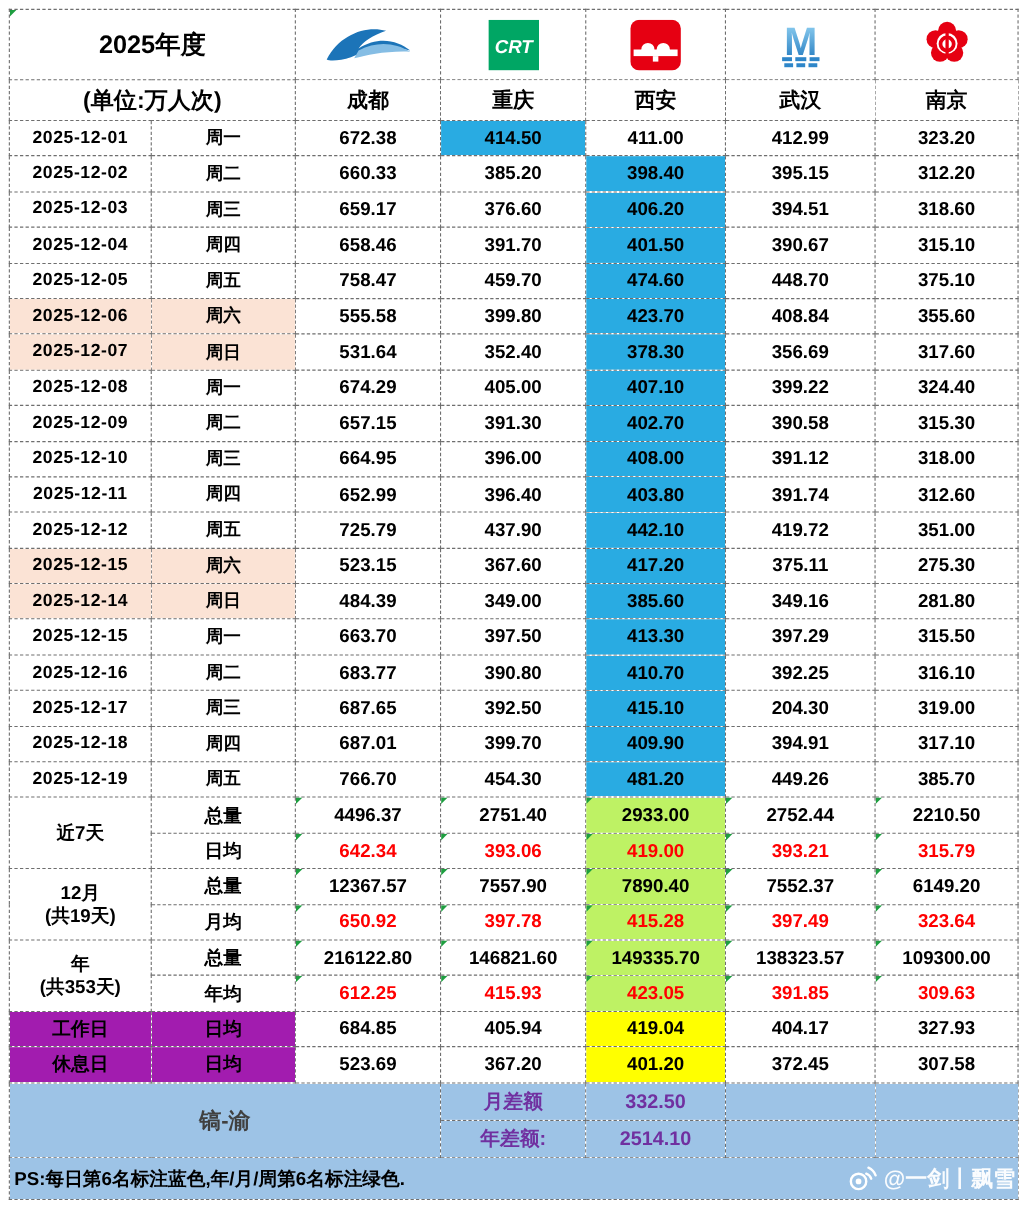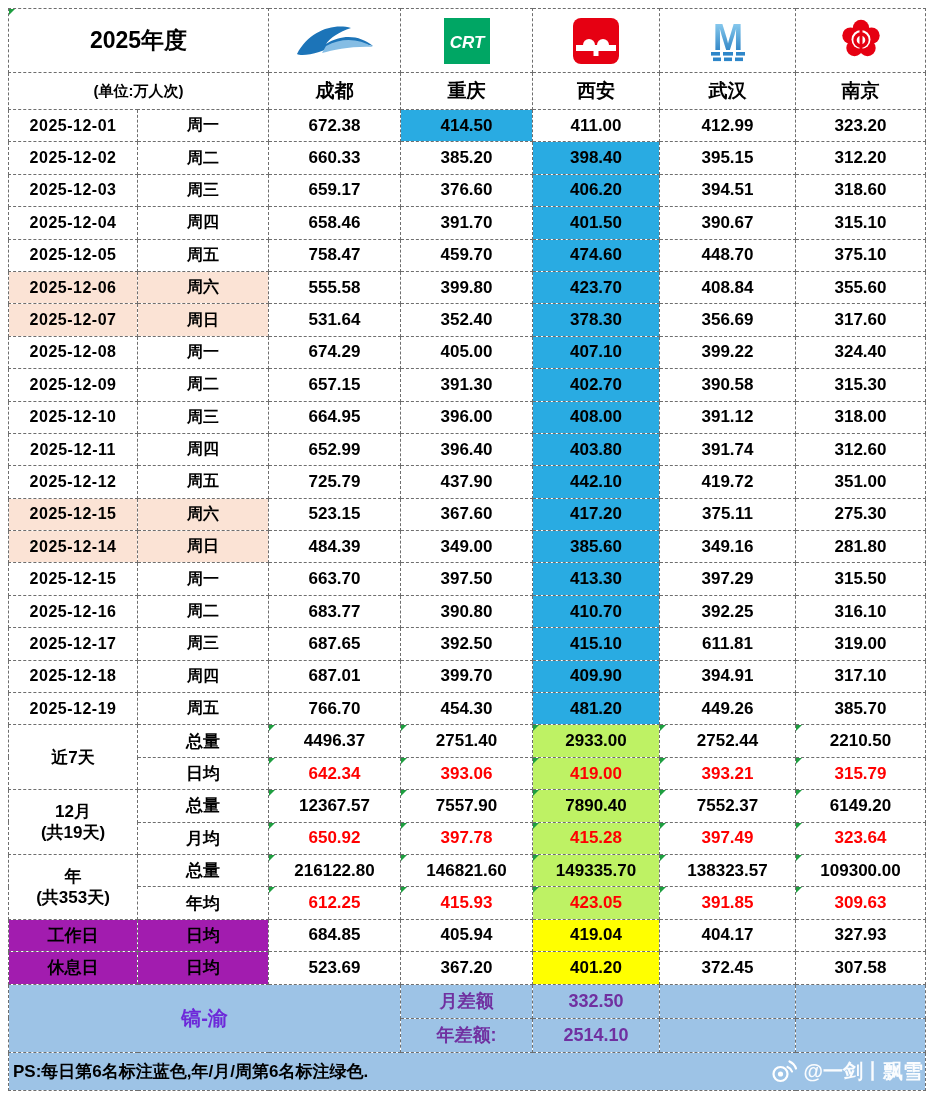--- a/index.html
+++ b/index.html
@@ -14,42 +14,42 @@
     padding:0; position:relative; overflow:hidden;
   }
   tr.logo-row   { height:64px; }
   tr.city-row   { height:37px; }
   tr.daily-row  { height:32.4px; }
   tr.summary-row{ height:32.4px; }
   tr.footer-row { height:34px; }
   tr.ps-row     { height:38px; }
 
   .year-cell  { font-size:23px; }
-  .unit-cell  { font-size:15px; }
+  .unit-cell  { font-size:21px; }
   th.city     { font-size:19px; background:#fff; }
   td.date     { font-size:16px; letter-spacing:.5px; }
   td.weekday  { font-size:16px; }
   td.num      { font-size:17px; }
   td.metric   { font-size:17px; }
   td.group    { font-size:17px; white-space:pre-line; line-height:1.25; }
 
   .hl-blue   { background:#29ABE2; }
   .hl-green  { background:#bef264;margin-top:48px; }
   .hl-yellow { background:#FFFF00; }
   .red       { color:#FF0000; }
   tr.weekend td.date, tr.weekend td.weekday { background:#FBE3D5; }
   .label-bg  { background:#a21caf; }
 
   .fx::before {
     content:""; position:absolute; left:0; top:0;
     border-top:6px solid #1E9E40; border-right:6px solid transparent;
   }
 
   td.footer-cell { background:#9DC3E6; color:#7030A0; font-size:18px; }
-  td.footer-brand { background:#9DC3E6; color:#6d28d9; font-size:20px; }
+  td.footer-brand { background:#9DC3E6; color:#404040; font-size:20px; }
   tr.ps-row td { background:#9DC3E6;margin-top:24px; }
   .ps-flex { display:flex; align-items:center; justify-content:space-between; padding:0 2px 0 4px; }
   .ps-note { font-size:17px; color:#000; }
   .watermark { display:flex; align-items:center; gap:5px; color:rgba(255,255,255,.95); font-size:20px; }
   .logo-box { display:flex; align-items:center; justify-content:center; height:100%; }
 </style>
 </head>
 <body>
 
 <div class="sheet">
@@ -284,21 +284,21 @@
     <td class="num hl-blue">410.70</td>
     <td class="num">392.25</td>
     <td class="num">316.10</td>
   </tr>
         <tr class="daily-row">
     <td class="date">2025-12-17</td>
     <td class="weekday">周三</td>
     <td class="num">687.65</td>
     <td class="num">392.50</td>
     <td class="num hl-blue">415.10</td>
-    <td class="num">611.81</td>
+    <td class="num">204.30</td>
     <td class="num">319.00</td>
   </tr>
         <tr class="daily-row">
     <td class="date">2025-12-18</td>
     <td class="weekday">周四</td>
     <td class="num">687.01</td>
     <td class="num">399.70</td>
     <td class="num hl-blue">409.90</td>
     <td class="num">394.91</td>
     <td class="num">317.10</td>

